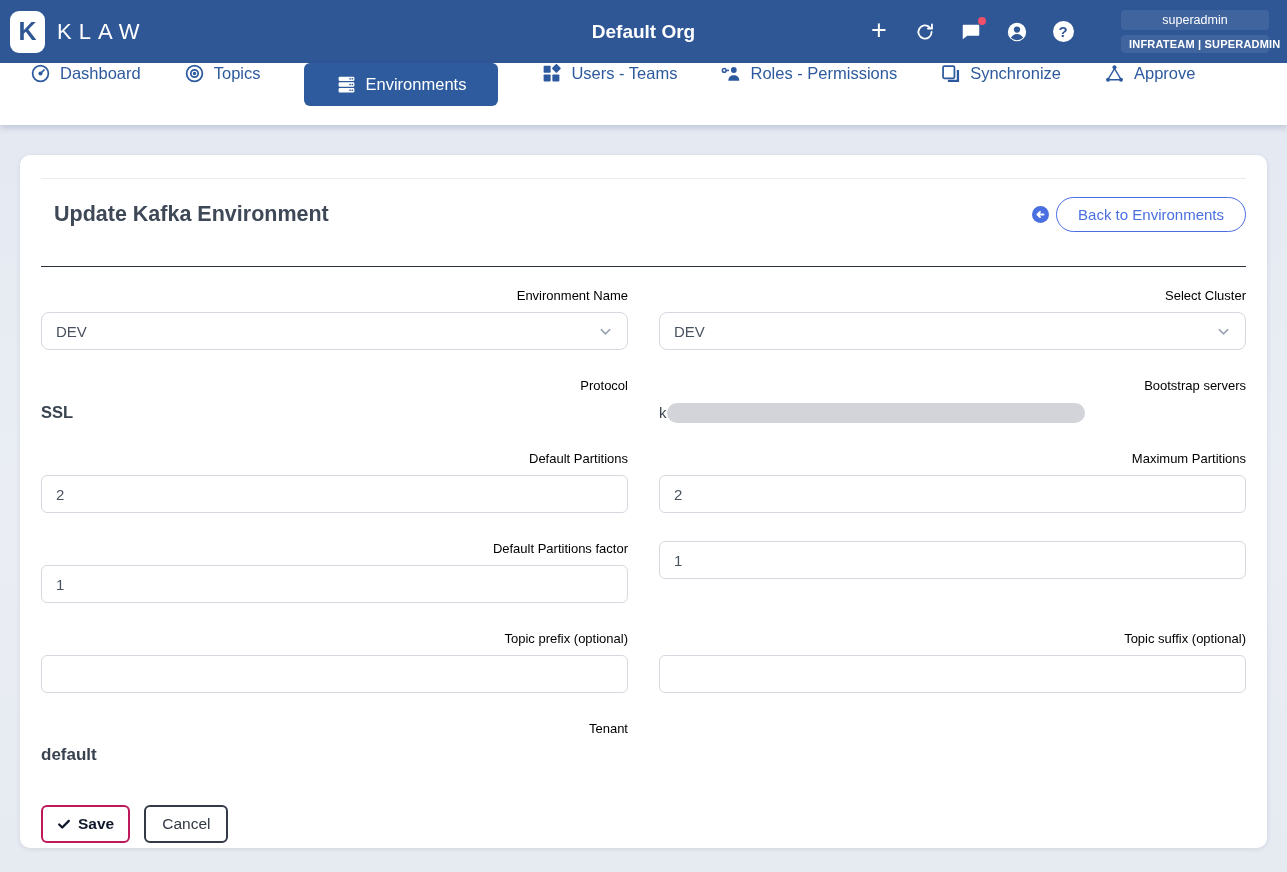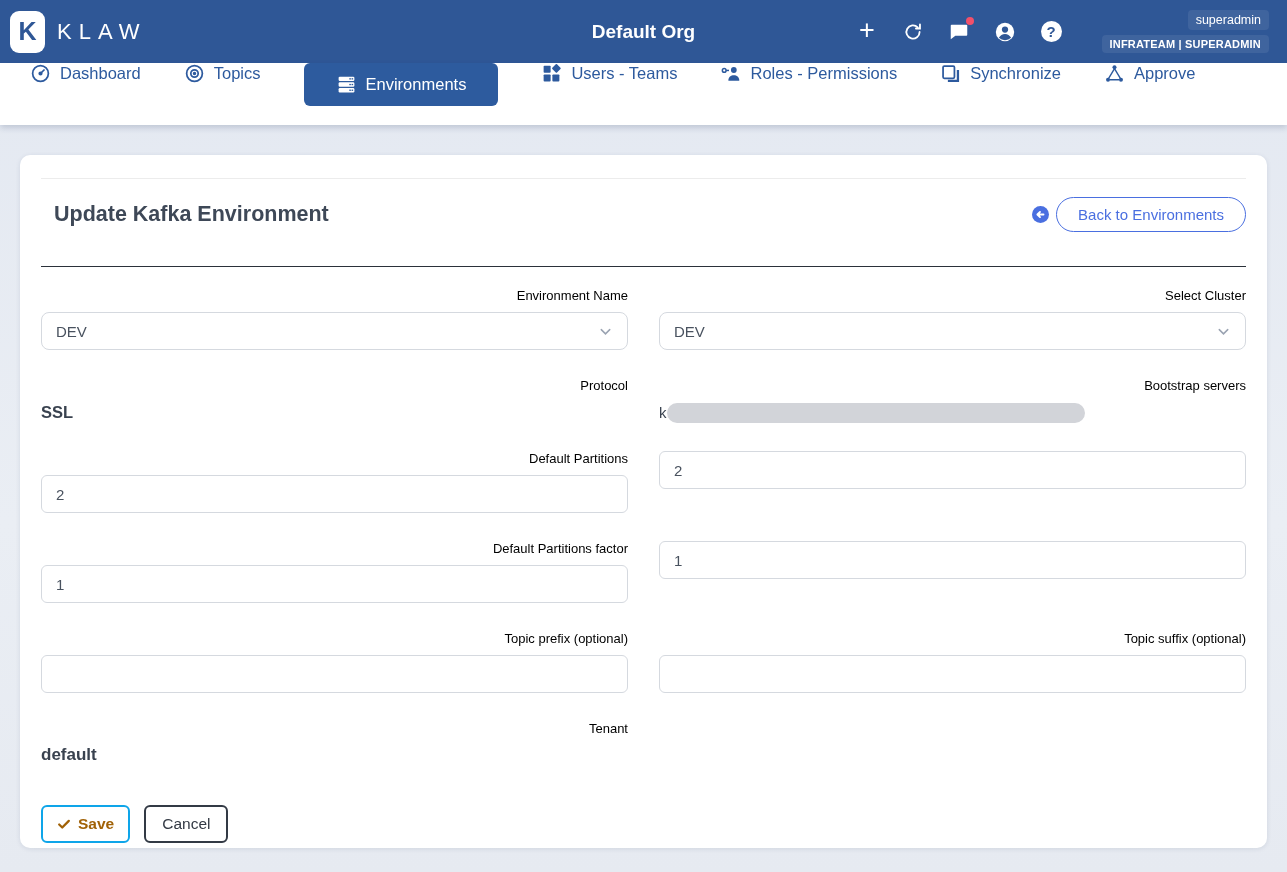--- a/index.html
+++ b/index.html
@@ -35,21 +35,21 @@
   .plus-glyph { font-size:27px; font-weight:300; line-height:1; margin-top:-3px; }
   .notif-dot {
     position:absolute; top:-3px; right:-3px; width:8px; height:8px;
     border-radius:50%; background:#f2506a;
   }
   .help-circle {
     width:21px; height:21px; border-radius:50%; background:#fff; color:#2f5796;
     display:flex; align-items:center; justify-content:center;
     font-size:15px; font-weight:bold;
   }
-  .user-block { display:flex; flex-direction:column; gap:5px; margin-left:36px; width:148px;align-items:flex-end; }
+  .user-block { display:flex; flex-direction:column; gap:5px; margin-left:24px; width:148px; }
   .user-pill {
     background:rgba(255,255,255,0.08); border-radius:4px; text-align:center;
     padding:3px 8px; font-size:12.5px; color:#fff; white-space:nowrap;
   }
   .user-pill.team { font-size:11px; font-weight:bold; letter-spacing:0.2px; }
 
   
   .nav {
     height:62px; background:#ffffff; display:flex; align-items:flex-start;
     gap:43px; padding:0 30px; box-shadow:0 3px 6px rgba(25,45,90,0.18);
@@ -102,21 +102,21 @@
   .bootstrap-line { display:flex; align-items:center; height:21px; }
   .bootstrap-prefix { font-size:15px; color:#39424f; }
   .redact-pill { width:418px; height:20px; background:#d2d4d9; border-radius:10px; margin-left:0px; }
 
   .btn-row { display:flex; align-items:center; gap:14px; margin-top:0; }
   .btn {
     display:inline-flex; align-items:center; gap:7px; background:#fff;
     border-radius:6px; font-size:15.5px; font-weight:600; cursor:pointer;
     padding:7px 14px; line-height:1.3;
   }
-  .btn.save { border:2px solid #0ea5e9; color:#a16207; }
+  .btn.save { border:2px solid #be185d; color:#0f172a; }
   .btn.save svg { width:14px; height:14px; }
   .btn.cancel { border:2px solid #333a45; color:#333a45; padding:7px 16px; font-weight:500; }
 </style>
 </head>
 <body>
 
 <div class="header">
   <div class="brand">
     <div class="logo">
       <span>K</span>
@@ -284,20 +284,21 @@
           <span class="bootstrap-prefix">k</span>
           <span class="redact-pill"></span>
         </div>
       </div>
 
       <div class="field">
         <span class="flabel">Default Partitions</span>
         <input class="text-input" value="2" style="">
       </div>
       <div class="field">
+        <span class="flabel">Maximum Partitions</span>
         <input class="text-input" value="2" style="">
       </div>
 
       <div class="field">
         <span class="flabel">Default Partitions factor</span>
         <input class="text-input" value="1" style="">
       </div>
       <div class="field">
         <input class="text-input" value="1" style="">
       </div>

